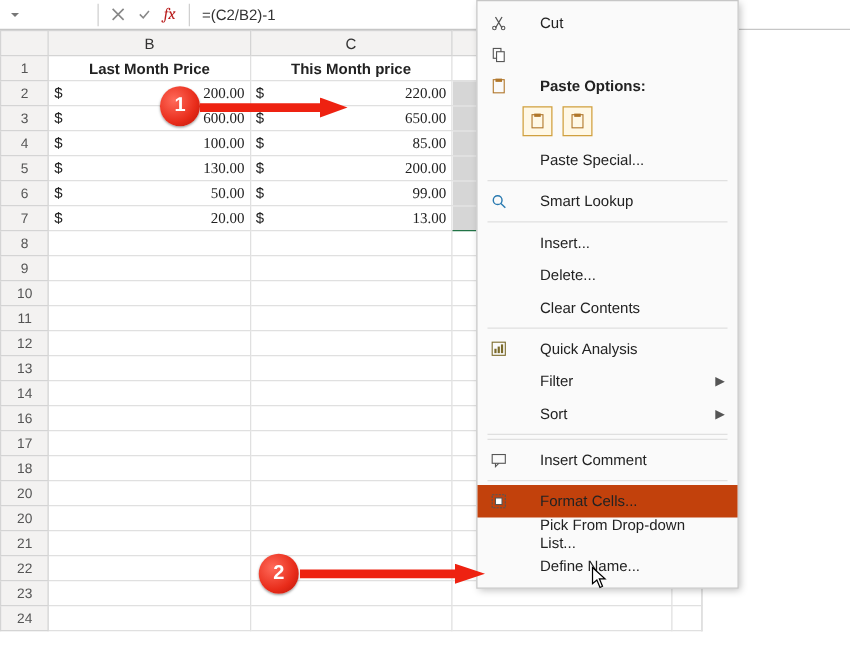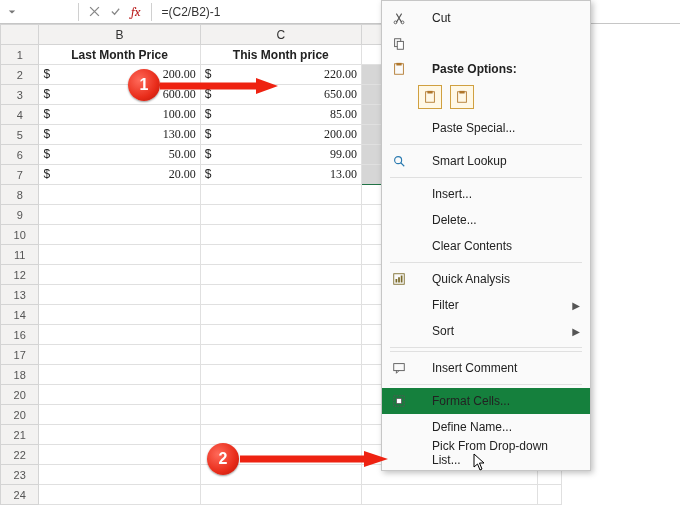--- a/index.html
+++ b/index.html
@@ -29,21 +29,21 @@
   .pct { text-align:right; }
   .sel { background:#d6d6d6; }
   .sel-left { border-left:1px solid #217346 !important; }
   .sel-right { border-right:1px solid #217346 !important; }
   .sel-top { border-top:1px solid #217346 !important; }
   .sel-bot { border-bottom:1px solid #217346 !important; }
 
   
   .ctx { position:absolute; left:381px; top:0; width:210px; background:#fafafa; border:1px solid #c6c6c6; box-shadow:2px 2px 6px rgba(0,0,0,.25); padding:4px 0; }
   .mi { display:flex; align-items:center; height:26px; padding:0 10px 0 8px; gap:24px; color:#222; }
-  .mi:hover, .mi.hover { background:#15803d; }
+  .mi:hover, .mi.hover { background:#c2410c; }
   .mi .ico { width:18px; height:18px; display:flex; align-items:center; justify-content:center; flex-shrink:0; }
   .mi .lbl { flex:1; }
   .mi .arr { color:#555; font-size:10px; }
   .sep { height:1px; background:#e0e0e0; margin:3px 8px; }
   .mi-head { font-weight:400; height:24px; }
   .paste-icons { display:flex; gap:8px; padding:4px 0 6px 36px; }
   .paste-icons .pbtn { width:24px; height:24px; border:1px solid #d0a040; background:#fff8e6; display:flex; align-items:center; justify-content:center; }
 
   
   .callout { position:absolute; width:32px; height:32px; border-radius:50%; background:radial-gradient(circle at 35% 35%, #ff6a5a 0%, #e82c1a 60%, #b81306 100%); color:#fff; font-weight:700; display:flex; align-items:center; justify-content:center; font-size:16px; box-shadow:0 1px 2px rgba(0,0,0,.4); }
@@ -465,25 +465,25 @@
     <span class="ico">
           <svg width="14" height="14" viewBox="0 0 16 16">
             <rect x="2" y="2" width="12" height="12" fill="none" stroke="#555" stroke-dasharray="2 1"></rect>
             <rect x="5" y="5" width="6" height="6" fill="#fff" stroke="#555"></rect>
           </svg>
         </span>
     <span class="lbl">Format Cells...</span>
   </div>
   <div class="mi">
         <span class="ico"></span>
+        <span class="lbl">Pick From Drop-down List...</span>
+      </div>
+  <div class="mi">
+        <span class="ico"></span>
         <span class="lbl">Define Name...</span>
-      </div>
-  <div class="mi">
-        <span class="ico"></span>
-        <span class="lbl">Pick From Drop-down List...</span>
       </div>
 </div>
 
 <div class="callout" style="left:128px;top:69px">1</div>
 <svg class="arrow" style="left:160px;top:78px" width="120" height="18">
       <path d="M0 8 L100 8" stroke="#e21" stroke-width="7"></path>
       <path d="M96 0 L118 8 L96 16 Z" fill="#e21"></path>
     </svg>
 
 <div class="callout" style="left:207px;top:443px">2</div>

